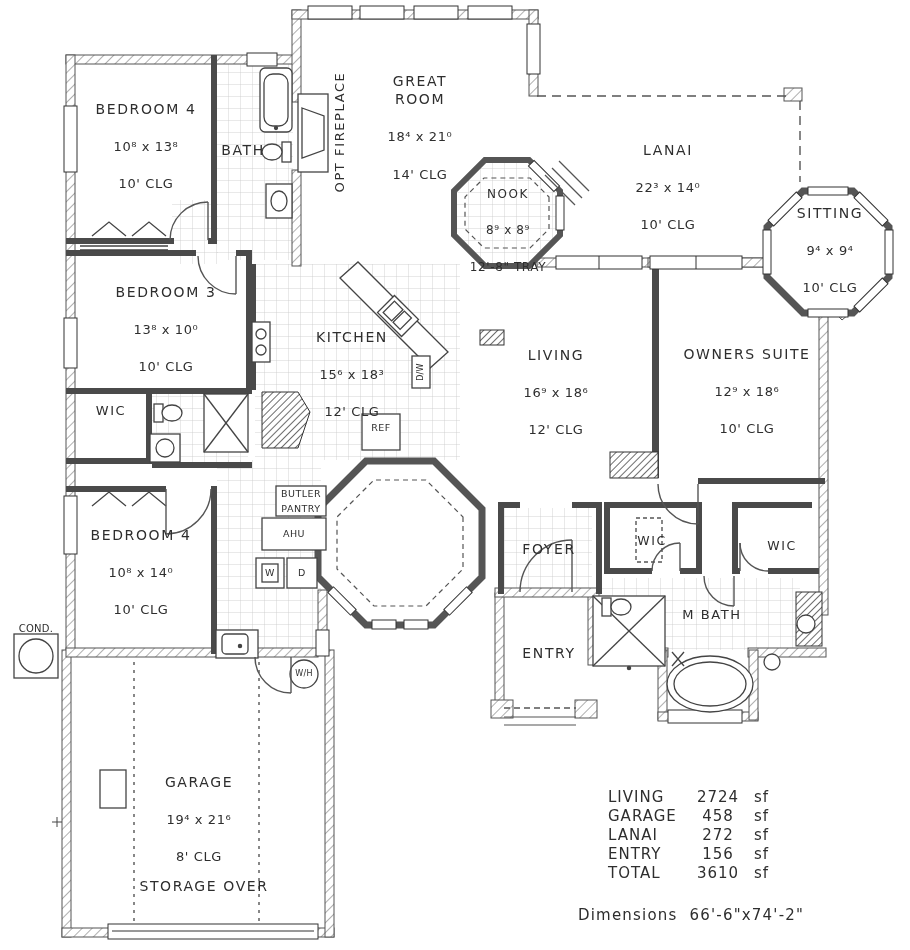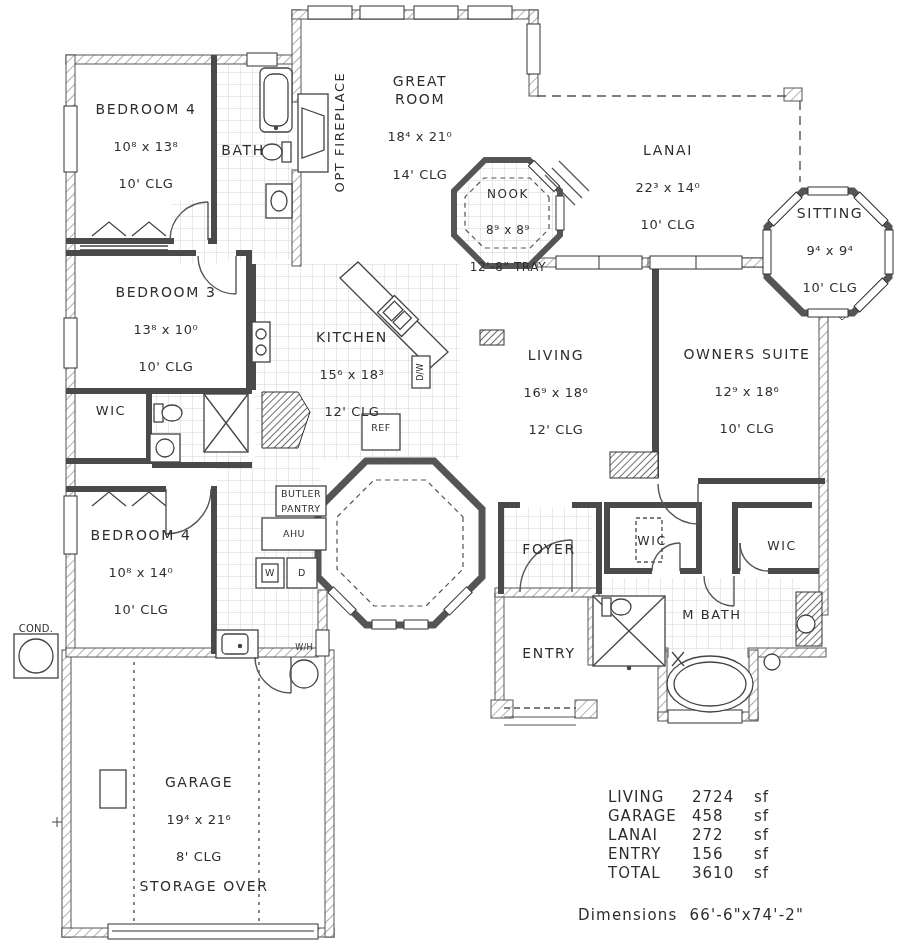--- a/index.html
+++ b/index.html
@@ -9,21 +9,21 @@
   .lbl{position:absolute;transform:translate(-50%,-50%);text-align:center;line-height:1.3;
        white-space:pre-line;pointer-events:none;}
   .rm{font-size:14px;letter-spacing:1.6px;}
   .sz{font-size:13px;letter-spacing:.6px;}
   .sm{font-size:9.5px;letter-spacing:.5px;text-align:right;}
   .xs{font-size:8px;letter-spacing:.3px;}
   .vert{transform:translate(-50%,-50%) rotate(-90deg);white-space:nowrap;}
   .summary{position:absolute;left:608px;top:788px;font-size:15px;letter-spacing:1px;}
   .srow{display:flex;width:180px;margin-bottom:1px;}
   .srow .l{width:84px;text-align:left;}
-  .srow .v{width:52px;text-align:left;}
+  .srow .v{width:52px;text-align:center;}
   .srow .u{margin-left:10px;text-align:center;}
   .dims{position:absolute;left:578px;top:906px;font-size:15px;letter-spacing:1.2px;white-space:pre;}
 </style>
 </head>
 <body>
 
 <div class="plan">
 
 <svg width="910" height="950" viewBox="0 0 910 950">
   <defs>
@@ -393,21 +393,21 @@
   </div>
   <div class="lbl rm" style="left:204px;top:886px">STORAGE OVER</div>
 
   <div class="lbl sm" style="left:301px;top:494px">BUTLER</div>
   <div class="lbl sm" style="left:301px;top:509px">PANTRY</div>
   <div class="lbl sm" style="left:294px;top:534px">AHU</div>
   <div class="lbl sm" style="left:381px;top:428px">REF</div>
   <div class="lbl xs vert" style="left:421px;top:372px">D/W</div>
   <div class="lbl sm" style="left:270px;top:573px">W</div>
   <div class="lbl sm" style="left:302px;top:573px">D</div>
-  <div class="lbl xs" style="left:304px;top:648px">W/H</div>
+  <div class="lbl xs" style="left:304px;top:674px">W/H</div>
   <div class="lbl xs" style="left:36px;top:628px;font-size:10px">COND.</div>
 
   <div class="summary">
     <div class="srow">
       <span class="l">LIVING</span>
       <span class="v">2724</span>
       <span class="u">sf</span>
     </div>
     <div class="srow">
       <span class="l">GARAGE</span>

